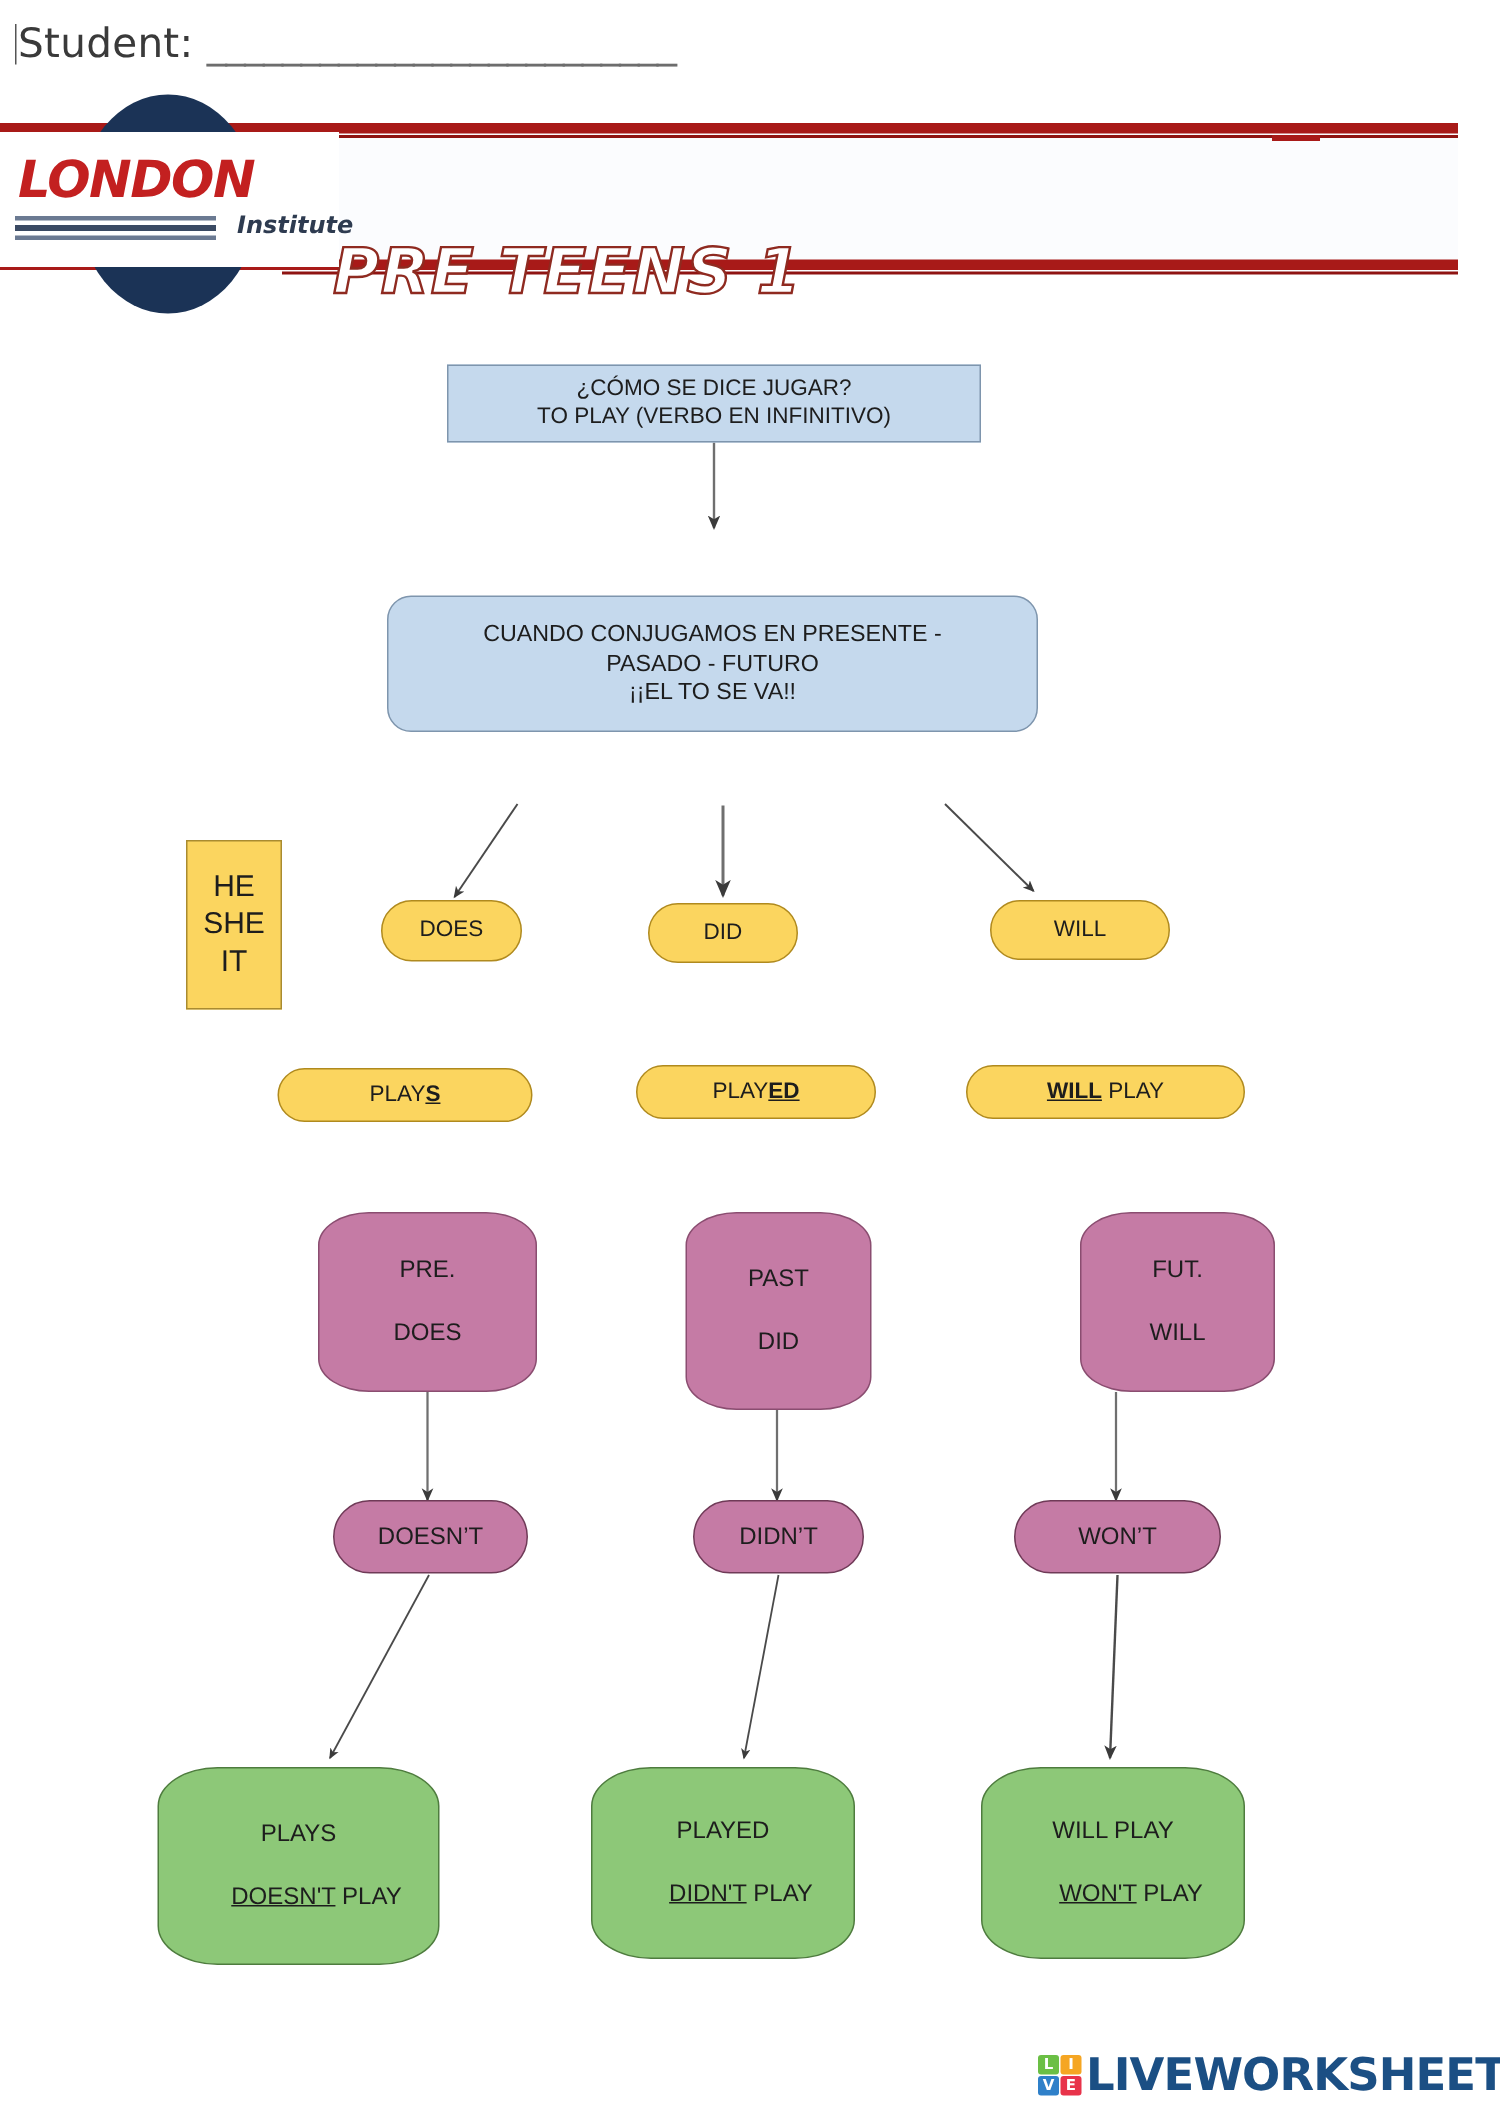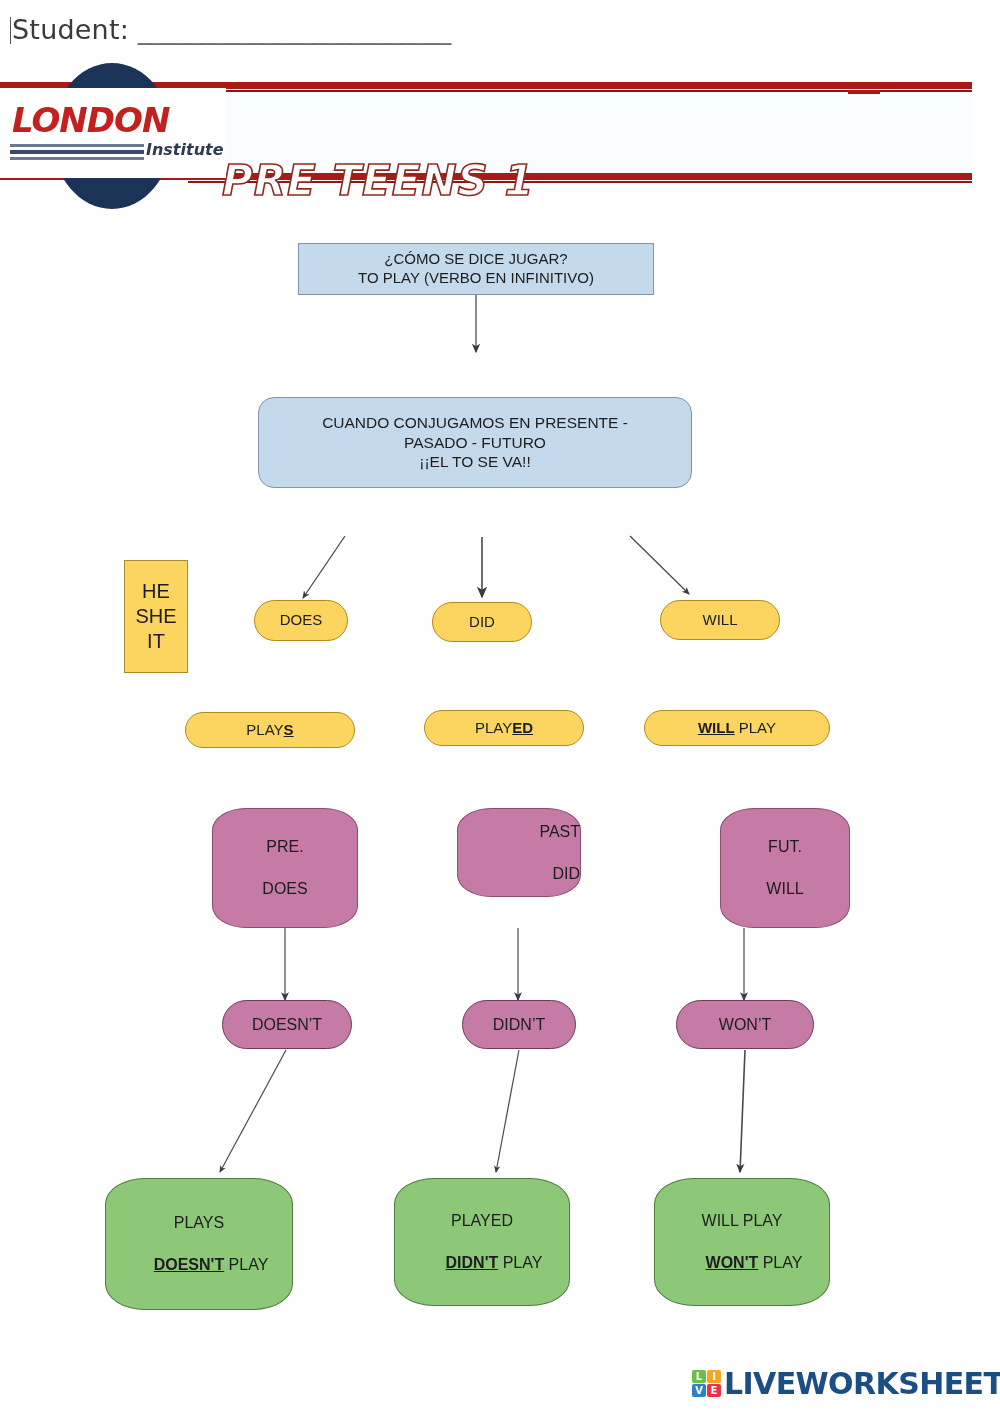--- a/index.html
+++ b/index.html
@@ -156,21 +156,21 @@
     width: 134px;
   }
   #logo-bars div {
     height: 3px;
     background: #6b7a92;
     margin-bottom: 3px;
   }
   #logo-bars div:nth-child(2) { background: #3a4a63; height: 4px; }
   #logo-sub {
     position: absolute;
-    left: 108px;
+    left: 120px;
     top: 80px;
     font-family: "DejaVu Sans", sans-serif;
     font-size: 16px;
     font-weight: bold;
     font-style: italic;
     color: #2e3b50;
     white-space: nowrap;
   }
 
   
@@ -222,21 +222,21 @@
   }
   .green-alt {
     background: #8dc878;
     border: 1.4px solid #4e7c3e;
     border-radius: 40px / 26px;
     font-size: 16px;
   }
   .node .ln { display: block; }
   .node .gap { height: 22px; }
   .u { text-decoration: underline; font-weight: bold; }
-  .ub { text-decoration: underline; font-weight: bold; padding-left: 24px; }
+  .ub { text-decoration: underline; font-weight: normal; padding-left: 24px; }
 
   
   #wires {
     position: absolute;
     left: 0;
     top: 0;
     width: 1000px;
     height: 1414px;
     pointer-events: none;
   }
@@ -371,21 +371,21 @@
   </div>
   <div class="node yellow-pill" style="left:644px; top:710px; width:186px; height:36px;">
     <span><span class="u">WILL</span><span> PLAY</span></span>
   </div>
 
   <div class="node mauve-alt" style="left:212px; top:808px; width:146px; height:120px;">
     <span class="ln">PRE.</span>
     <span class="gap"></span>
     <span class="ln">DOES</span>
   </div>
-  <div class="node mauve-alt" style="left:457px; top:808px; width:124px; height:89px;align-items:flex-end;">
+  <div class="node mauve-alt" style="left:457px; top:808px; width:124px; height:132px;">
     <span class="ln">PAST</span>
     <span class="gap"></span>
     <span class="ln">DID</span>
   </div>
   <div class="node mauve-alt" style="left:678px; top:808px; width:130px; height:120px;margin-left:42px;">
     <span class="ln">FUT.</span>
     <span class="gap"></span>
     <span class="ln">WILL</span>
   </div>
 

